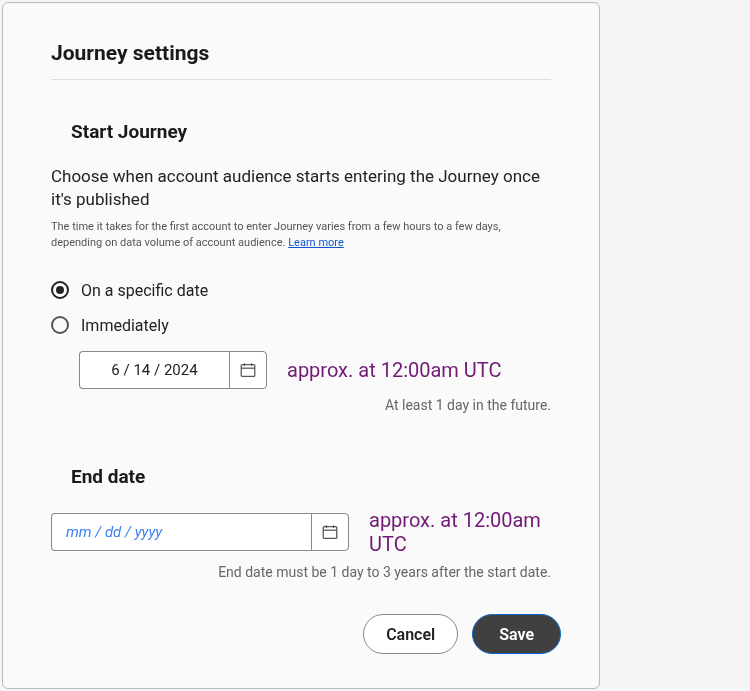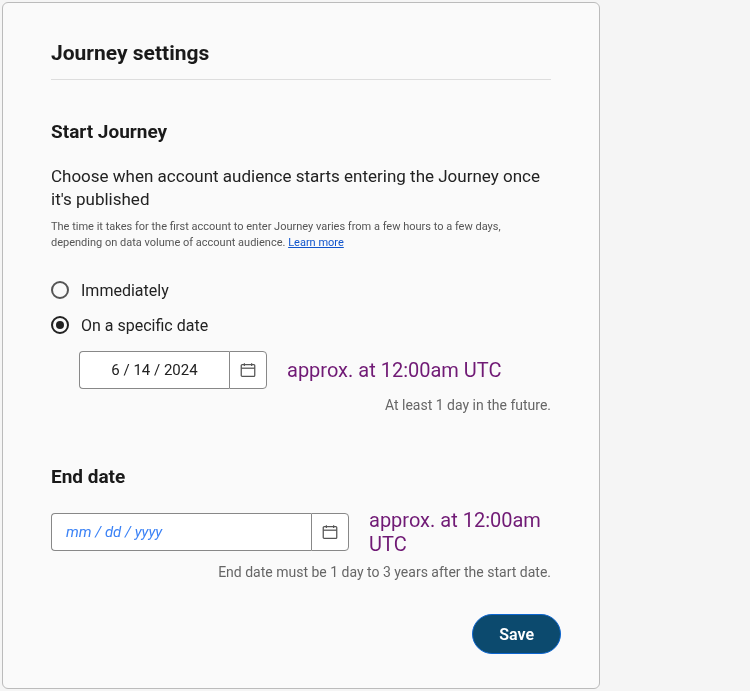--- a/index.html
+++ b/index.html
@@ -29,20 +29,21 @@
     .hr {
       border: none;
       border-top: 1px solid #ddd;
       margin-bottom: 40px;
     }
     .section-title {
       font-size: 19px;
       font-weight: 700;
       color: #1a1a1a;
       margin-bottom: 22px;
+      margin-left: 20px;
     }
     .section-subtitle {
       font-size: 17px;
       font-weight: 400;
       color: #222;
       margin-bottom: 8px;
       line-height: 1.35;
     }
     .section-help {
       font-size: 11px;
@@ -164,21 +165,21 @@
       display: flex;
       align-items: center;
       justify-content: center;
     }
     .btn-secondary {
       background: #fff;
       border: 1.5px solid #888;
       color: #222;
     }
     .btn-primary {
-      background: #0c4a6e;
+      background: #404040;
       border: 1.5px solid #0d66d0;
       color: #fff;
       padding: 0 26px;
     }
     .cal-svg { width: 18px; height: 18px; }
     .cal-svg rect, .cal-svg line { stroke: #555; stroke-width: 1.4; fill: none; }
   </style>
 </head>
 <body>
 
@@ -188,29 +189,29 @@
   <hr class="hr">
 
   <div>
     <h2 class="section-title">Start Journey</h2>
     <p class="section-subtitle">Choose when account audience starts entering the Journey once it's published</p>
     <p class="section-help">
       <span>The time it takes for the first account to enter Journey varies from a few hours to a few days, depending on data volume of account audience. </span><a href="#">Learn more</a>
     </p>
 
     <div class="radio-row">
-      <span class="radio-outer"></span>
-      <span class="radio-label">Immediately</span>
-    </div>
-
-    <div class="radio-row">
       <span class="radio-outer selected">
         <span class="radio-inner"></span>
       </span>
       <span class="radio-label">On a specific date</span>
+    </div>
+
+    <div class="radio-row">
+      <span class="radio-outer"></span>
+      <span class="radio-label">Immediately</span>
     </div>
 
     <div class="date-block">
       <div class="date-row">
         <div class="date-field">
           <div class="date-text">6 /  14 / 2024</div>
           <div class="date-cal">
             <svg class="cal-svg" viewBox="0 0 20 20">
               <rect x="2.5" y="4" width="15" height="13" rx="1"></rect>
               <line x1="2.5" y1="8" x2="17.5" y2="8"></line>
@@ -246,16 +247,17 @@
             </svg>
           </div>
         </div>
         <span class="approx">approx. at 12:00am UTC</span>
       </div>
       <div class="field-help">End date must be 1 day to 3 years after the start date.</div>
     </div>
   </div>
 
   <div class="buttons">
+    <div class="btn btn-secondary">Cancel</div>
     <div class="btn btn-primary">Save</div>
   </div>
 
 </div>
 
 </body></html>

